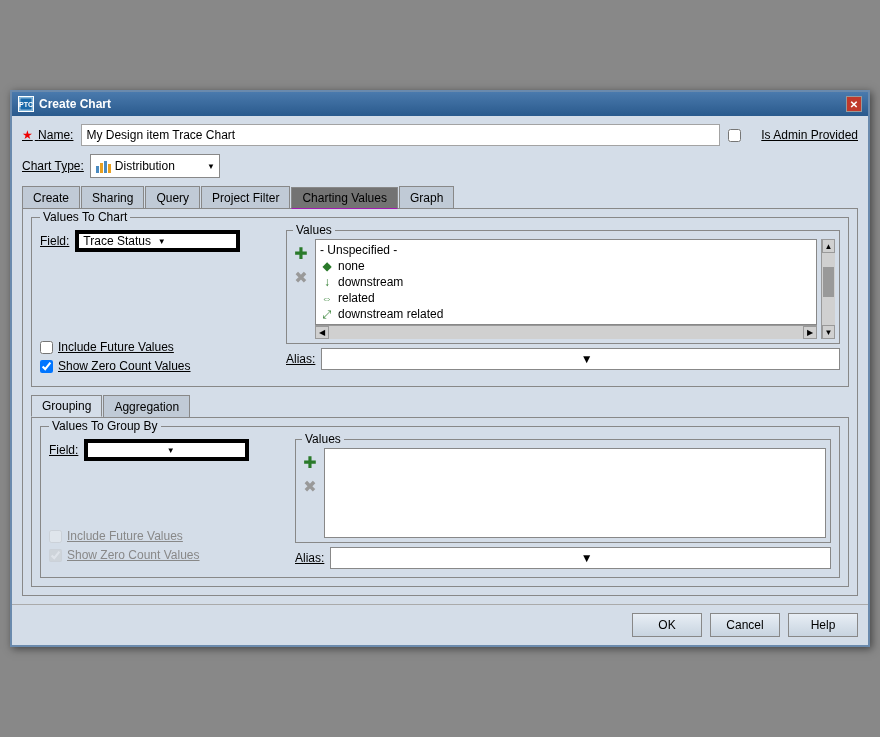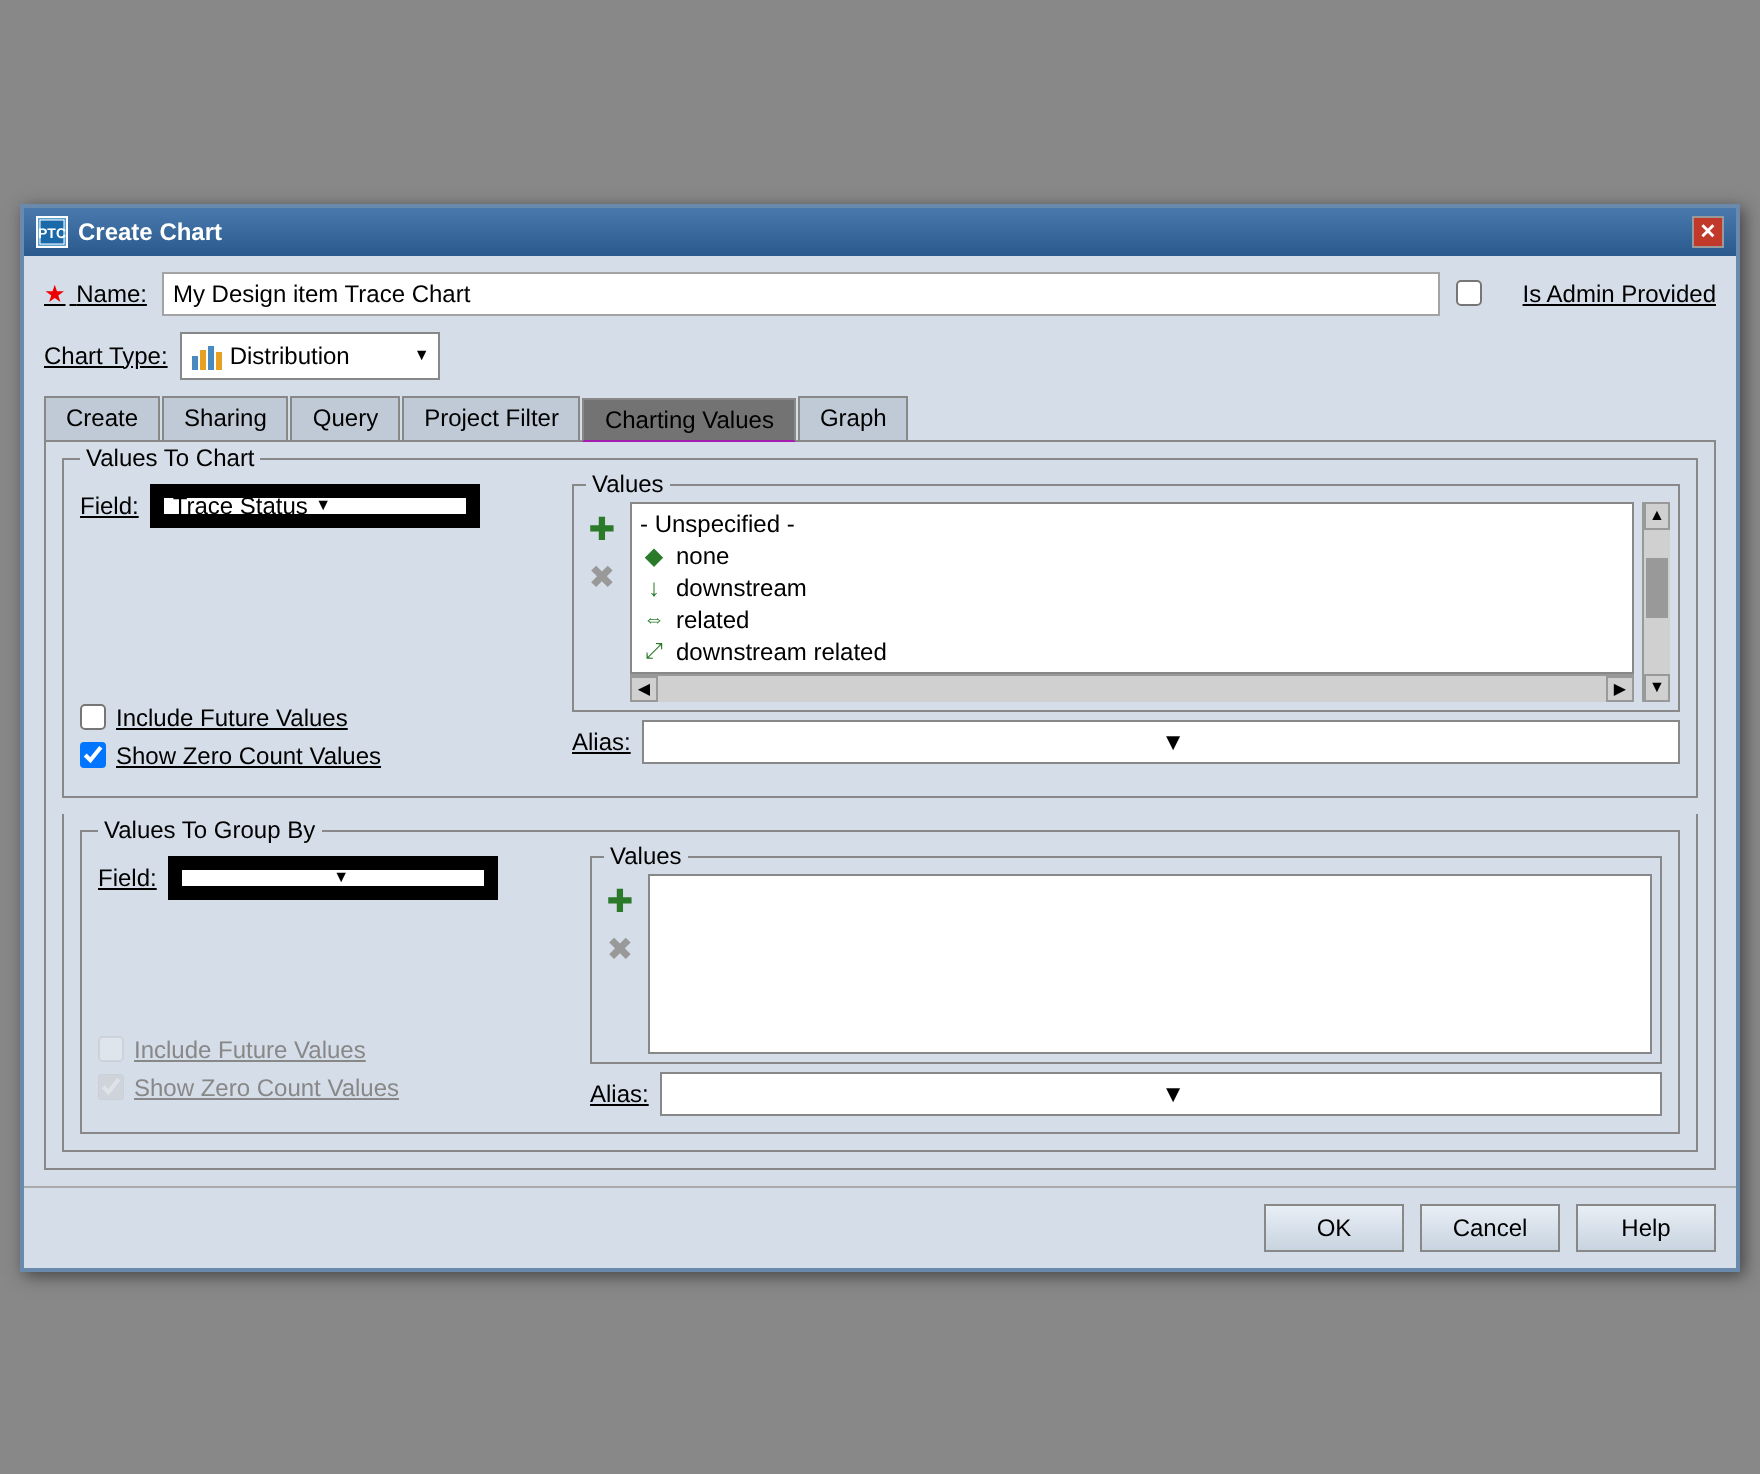--- a/index.html
+++ b/index.html
@@ -181,21 +181,21 @@
     }
     .field-row {
       display: flex;
       align-items: center;
       gap: 6px;
       margin-bottom: 8px;
     }
     .field-select {
       display: flex;
       align-items: center;
-      border: 7px solid #000000;
+      border: 4px solid #000000;
       background: white;
       height: 22px;
       padding: 0 4px;
       flex: 1;
       cursor: pointer;
     }
     .field-select span {
       flex: 1;
     }
     .field-select .arr {
@@ -537,20 +537,28 @@
               <label>Alias:</label>
               <div class="alias-select">
                 <span></span>
                 <span>▼</span>
               </div>
             </div>
           </div>
         </div>
       </div>
 
+      <div class="bottom-tabs">
+        <div class="bottom-tab active">
+          <span>Grouping</span>
+        </div>
+        <div class="bottom-tab">
+          <span>Aggregation</span>
+        </div>
+      </div>
 
       <div class="bottom-section">
         <div class="group-box" style="margin-bottom:0;">
           <span class="group-box-title">Values To Group By</span>
           <div class="group-inner">
 
             <div class="left-panel">
               <div class="field-row">
                 <label>Field:</label>
                 <div class="field-select">

